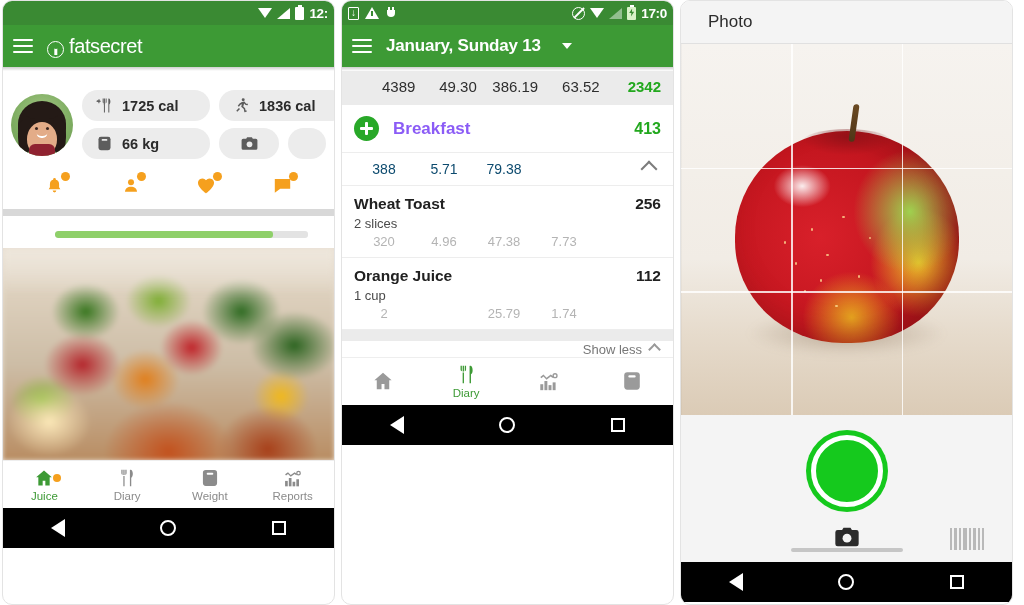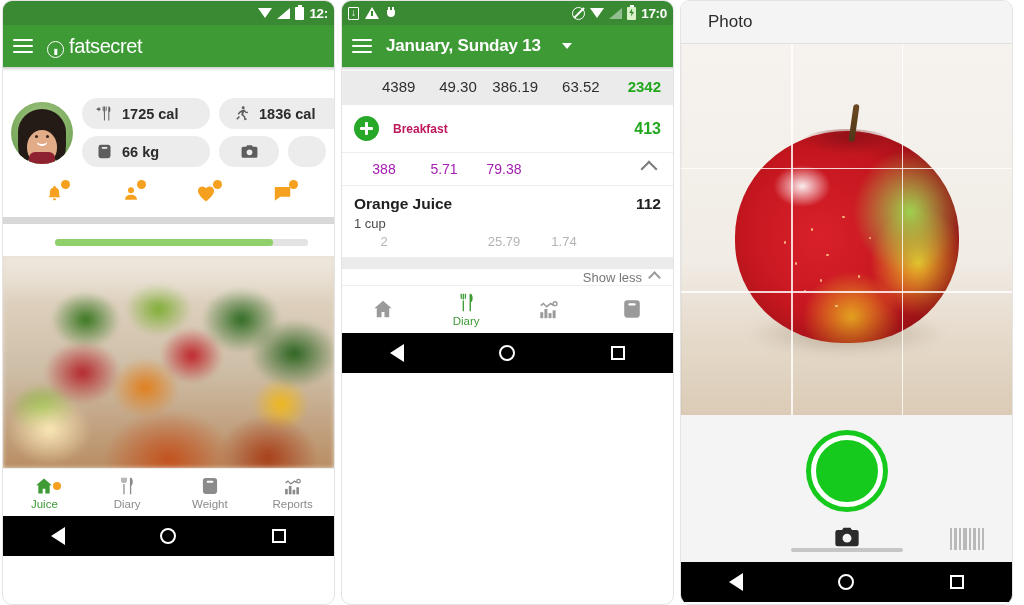--- a/index.html
+++ b/index.html
@@ -76,21 +76,21 @@
   .brand-mark::after { content:""; position:absolute; left:50%; top:3px; transform:translateX(-50%); width:3.4px;height:10px;background:#fff;border-radius:2px 2px 0 0; }
   .brand-mark::before { content:""; position:absolute; left:50%; top:2.6px; transform:translateX(-50%); width:5.2px;height:5.2px;background:#3d9a35;border-radius:50%; z-index:2; }
   .brand-text { font-size:20px; letter-spacing:-0.4px; font-weight:400; }
   .appbar-title { font-size:17px; font-weight:bold; letter-spacing:-0.2px; }
   .caret-down { width:0;height:0;border-style:solid;border-width:6px 5px 0 5px;border-color:#fff transparent transparent transparent; margin-left:7px; }
 
   
   .divider-thick { height:7px; background:#d8d8d8; }
   .hdr-shadow { height:4px; background:linear-gradient(#cfcfcf,#ffffff); }
 
-  .profile-card { background:#fff; padding:27px 8px 4px 8px; }
+  .profile-card { background:#fff; padding:19px 8px 4px 8px; }
   .profile-row { display:flex; align-items:center; gap:9px; }
   .avatar {
     width:62px;height:62px;border-radius:50%;flex:0 0 62px; overflow:hidden; position:relative;
     background: radial-gradient(circle at 50% 35%, #a9c98a 0%, #7fae62 55%, #6d9a53 100%);
   }
   .avatar .face { position:absolute; left:50%; top:46%; transform:translateX(-50%); width:30px;height:34px;border-radius:50% 50% 48% 48%; background:#e3ac88; }
   .avatar .hair { position:absolute; left:50%; top:12%; transform:translateX(-50%); width:48px;height:46px;border-radius:50% 50% 40% 40%; background:#241a16; }
   .avatar .hair2 { position:absolute; left:7px; top:26px; width:13px; height:34px; background:#241a16; border-radius:40% 10% 40% 50%; }
   .avatar .hair3 { position:absolute; right:7px; top:26px; width:13px; height:34px; background:#241a16; border-radius:10% 40% 50% 40%; }
   .avatar .fringe { position:absolute; left:50%; top:15%; transform:translateX(-50%); width:32px;height:16px;border-radius:50% 50% 30% 30%; background:#241a16; z-index:3; }
@@ -169,25 +169,25 @@
   .macro-key { font-size:12.5px; color:#8e8e8e; }
   .macro-val { font-size:15px; color:#2e2e2e; margin-top:2px; }
   .macro-val.cals { color:#22a81e; font-weight:bold; }
   .macro-key.cals { color:#3d3d3d; }
 
   .meal-head { display:flex; align-items:center; gap:14px; padding:11px 12px; background:#fff; border-bottom:1px solid #ededed; }
   .plus-btn { width:25px;height:25px;border-radius:50%;background:#28a828; position:relative; flex:0 0 25px; }
   .plus-btn::before,.plus-btn::after { content:""; position:absolute; background:#fff; border-radius:1px; }
   .plus-btn::before { left:6px; top:11.2px; width:13px; height:2.6px; }
   .plus-btn::after { top:6px; left:11.2px; height:13px; width:2.6px; }
-  .meal-name { font-size:12px; font-weight:bold; color:#be185d;text-align:right; }
+  .meal-name { font-size:17px; font-weight:bold; color:#8b5cf6;text-align:right; }
   .meal-cals { margin-left:auto; font-size:16px; font-weight:bold; color:#22a81e; }
 
   .meal-sub { display:flex; align-items:center; padding:8px 12px; background:#fff; border-bottom:1px solid #ededed; }
-  .msub-num { font-size:14px; color:#a21caf; width:60px; text-align:center; }
+  .msub-num { font-size:14px; color:#0c4a6e; width:60px; text-align:center; }
   .chev { margin-left:auto; width:12px;height:12px;border-left:2px solid #7c7c7c;border-top:2px solid #7c7c7c;transform:rotate(45deg); margin-right:6px; }
 
   .food-row { padding:9px 12px 8px 12px; background:#fff; border-bottom:1px solid #ededed; }
   .fr-top { display:flex; align-items:baseline; }
   .fr-name { font-size:15.5px; font-weight:bold; color:#212121; }
   .fr-cal { margin-left:auto; font-size:15.5px; font-weight:bold; color:#212121; }
   .fr-serv { font-size:13px; color:#4a4a4a; margin-top:3px; }
   .fr-macros { display:flex; margin-top:3px; }
   .fr-m { width:60px; text-align:center; font-size:13px; color:#b4b4b4; }
 
@@ -451,20 +451,33 @@
     </div>
 
     <div class="meal-sub">
       <span class="msub-num">388</span>
       <span class="msub-num">5.71</span>
       <span class="msub-num">79.38</span>
       <span class="msub-num"></span>
       <span class="chev"></span>
     </div>
 
+    <div class="food-row">
+      <div class="fr-top">
+        <span class="fr-name">Wheat Toast</span>
+        <span class="fr-cal">256</span>
+      </div>
+      <div class="fr-serv">2 slices</div>
+      <div class="fr-macros">
+        <span class="fr-m">320</span>
+        <span class="fr-m">4.96</span>
+        <span class="fr-m">47.38</span>
+        <span class="fr-m">7.73</span>
+      </div>
+    </div>
 
     <div class="food-row">
       <div class="fr-top">
         <span class="fr-name">Orange Juice</span>
         <span class="fr-cal">112</span>
       </div>
       <div class="fr-serv">1 cup</div>
       <div class="fr-macros">
         <span class="fr-m">2</span>
         <span class="fr-m"></span>

